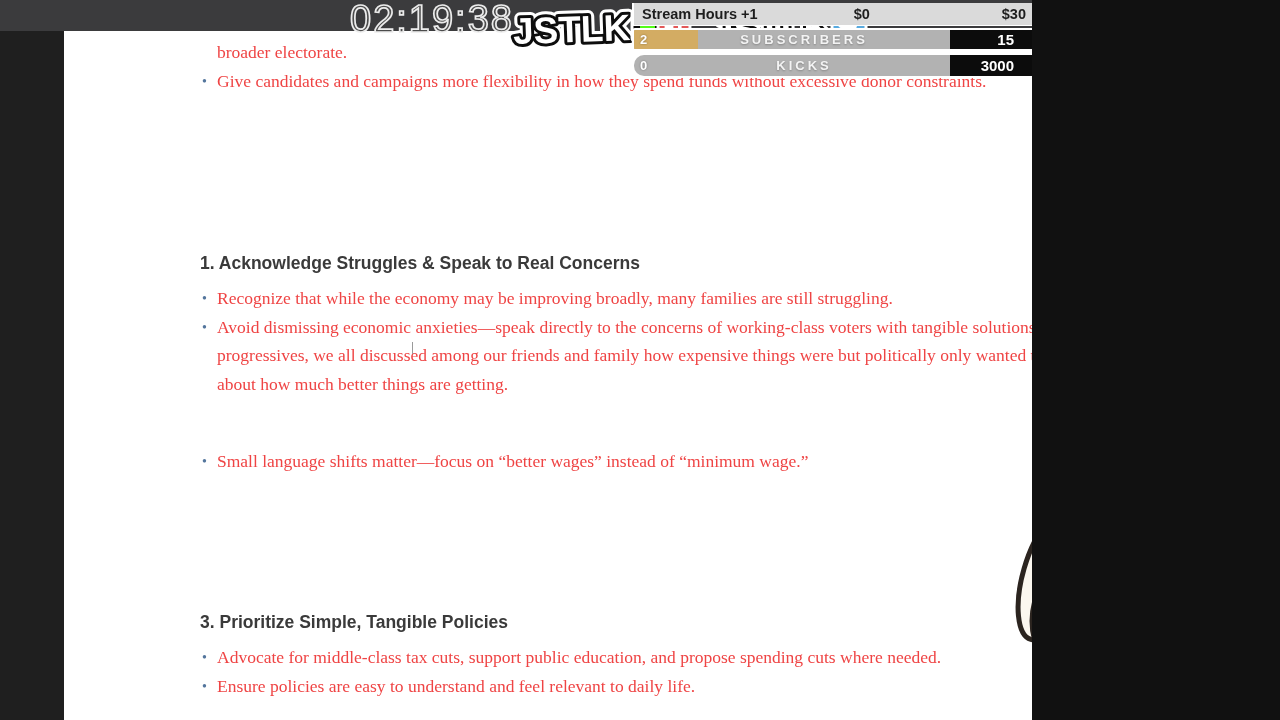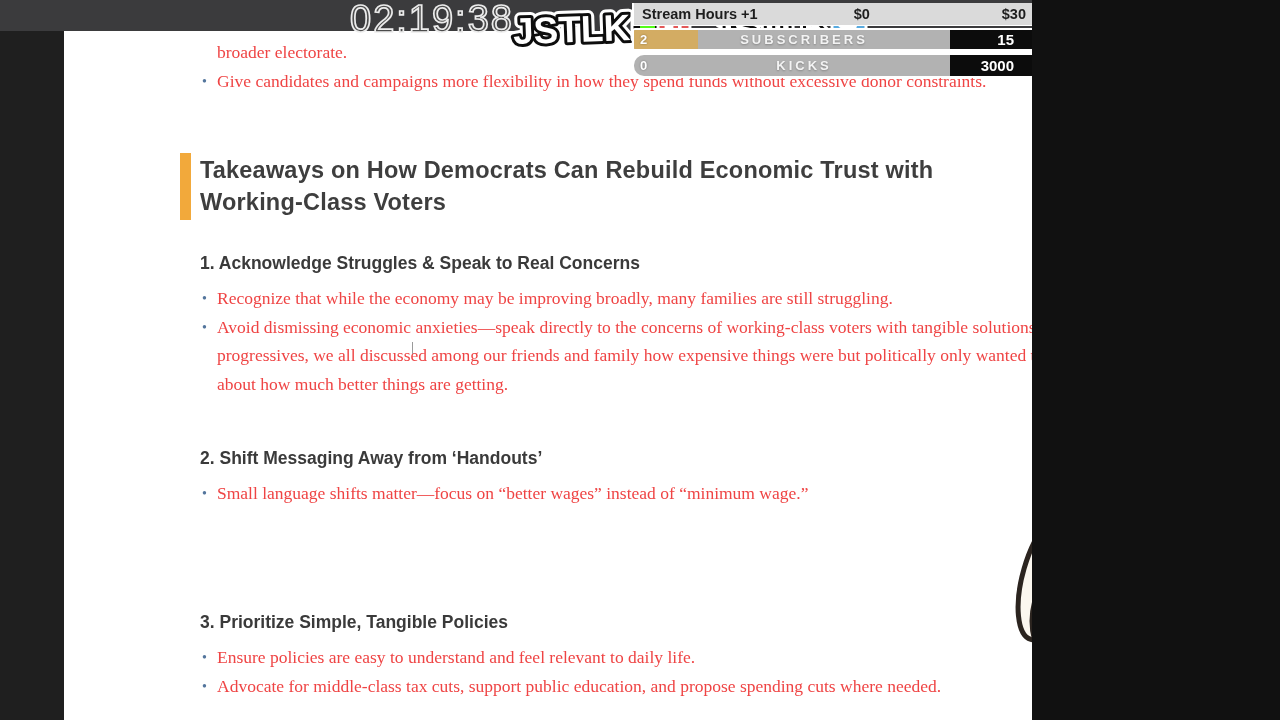--- a/index.html
+++ b/index.html
@@ -146,44 +146,40 @@
 
   <div class="doc">
     <div class="cont-line serif">broader electorate.</div>
 
     <div class="intro-list">
       <ul class="blts serif">
         <li>Give candidates and campaigns more flexibility in how they spend funds without excessive donor constraints.</li>
       </ul>
     </div>
 
-    <div class="title-block">
-      <h1>Takeaways on How Democrats Can Rebuild Economic Trust with Working-Class Voters</h1>
-    </div>
 
     <div class="section sec1">
       <h2>1. Acknowledge Struggles &amp; Speak to Real Concerns</h2>
       <ul class="blts serif">
         <li>Recognize that while the economy may be improving broadly, many families are still struggling.</li>
         <li>Avoid dismissing economic anxieties—speak directly to the concerns of working-class voters with tangible solutions. As progressives, we all discussed among our friends and family how expensive things were but politically only wanted to talk about how much better things are getting.</li>
       </ul>
     </div>
 
     <div class="section sec2">
-      <h2>2. Shift Messaging Away from ‘Handouts’</h2>
       <ul class="blts serif">
         <li>Small language shifts matter—focus on “better wages” instead of “minimum wage.”</li>
       </ul>
     </div>
 
     <div class="section sec3">
       <h2>3. Prioritize Simple, Tangible Policies</h2>
       <ul class="blts serif">
+        <li>Advocate for middle-class tax cuts, support public education, and propose spending cuts where needed.</li>
         <li>Ensure policies are easy to understand and feel relevant to daily life.</li>
-        <li>Advocate for middle-class tax cuts, support public education, and propose spending cuts where needed.</li>
       </ul>
     </div>
 
     <div class="caret"></div>
   </div>
 
   <svg class="mascot" viewBox="0 0 260 272">
 
     <g>
       <ellipse cx="46" cy="140" rx="26" ry="66" transform="rotate(16 46 140)" fill="#fbf7ef" stroke="#2b241f" stroke-width="5"></ellipse>

